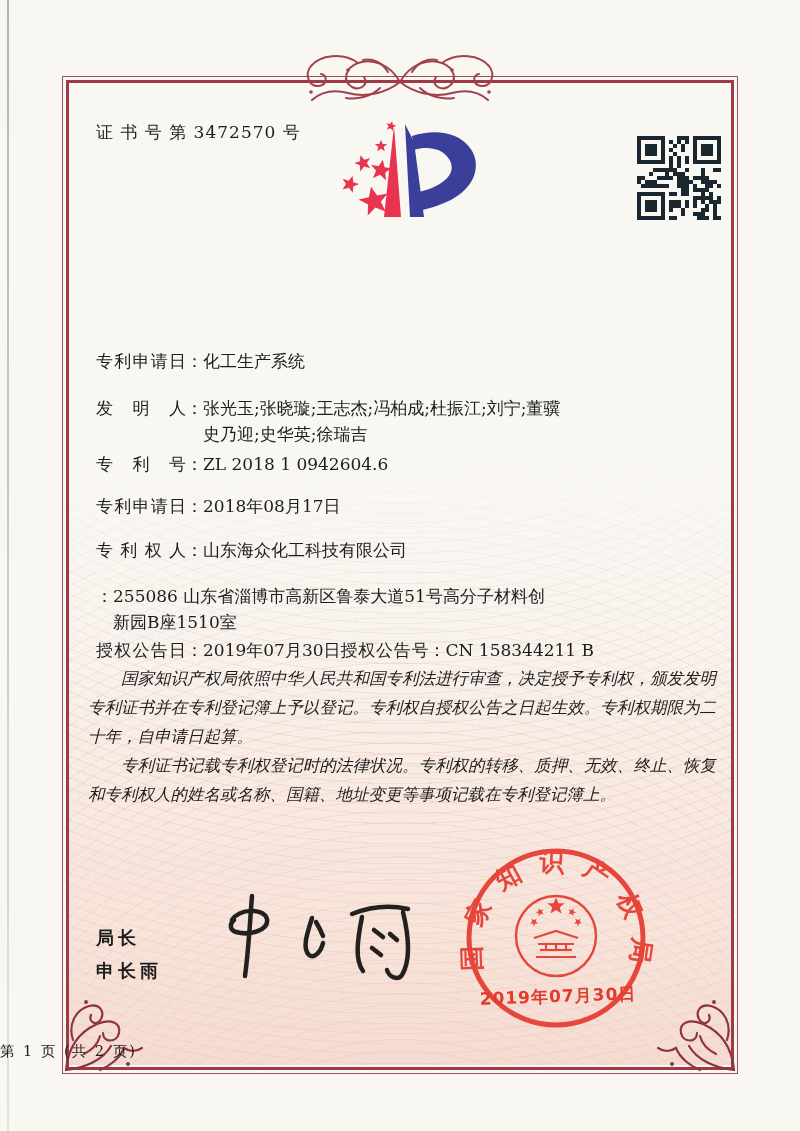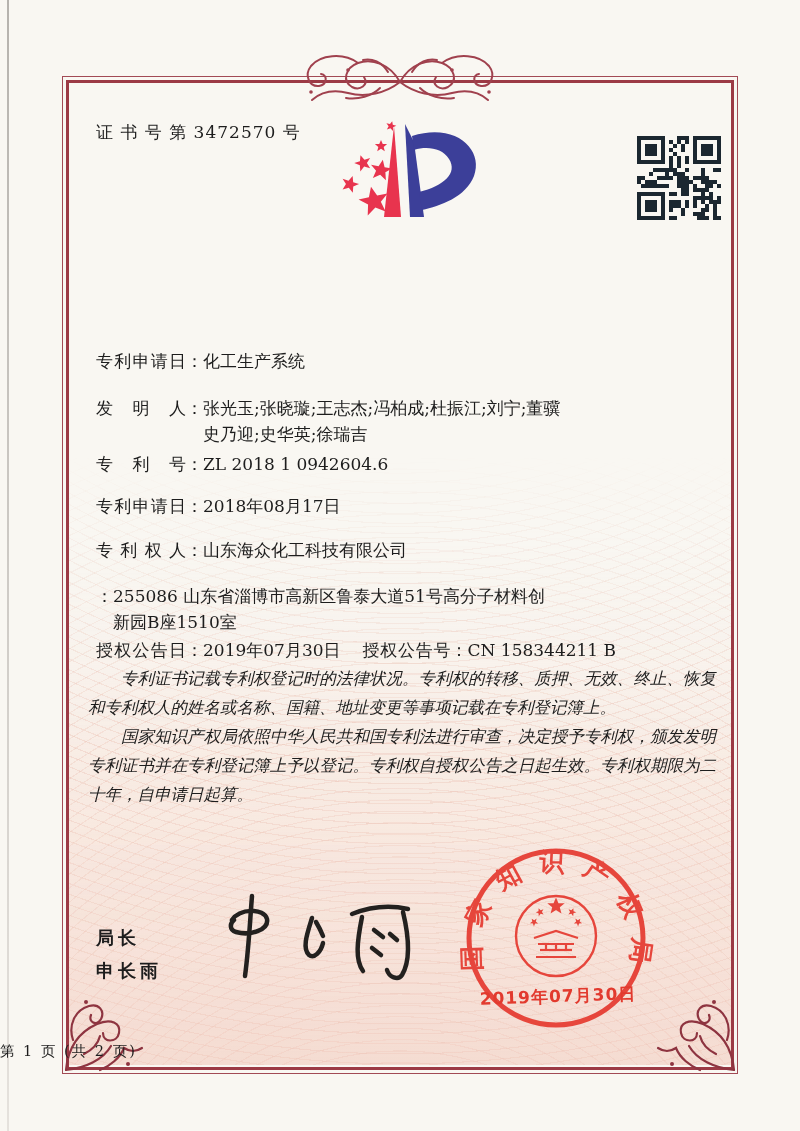--- a/index.html
+++ b/index.html
@@ -21,21 +21,21 @@
   .logo{left:334px;top:114px;}
   .qr{left:637px;top:136px;width:84px;height:84px;display:grid;
       grid-template-columns:repeat(21,4px);grid-template-rows:repeat(21,4px);}
   .qr i{background:#1b2730;}
   .title{left:0;width:800px;top:245px;text-align:center;font-size:38px;font-weight:700;
          letter-spacing:27px;padding-left:27px;box-sizing:border-box;}
   .row{left:96px;width:614px;display:flex;font-size:17px;line-height:26px;}
   .lab{width:90px;flex:none;text-align:justify;text-align-last:justify;}
   .colon{flex:none;width:17px;}
   .val{white-space:pre-line;}
-  .pair2{display:flex;margin-left:22px;}
+  .pair2{display:flex;}
   .pair2 .lab{width:88px;}
   .paras{left:88px;top:664px;width:628px;font-size:16.5px;line-height:29px;
          text-align:justify;font-style:italic;}
   .paras p{margin:0;text-indent:2em;}
   .director{left:96px;top:926px;font-family:"DejaVu Sans","Liberation Sans",sans-serif;
             font-weight:600;font-size:18px;letter-spacing:4px;}
   .director div+div{margin-top:9px;}
   .sig{left:212px;top:882px;}
   .sealSvg{left:458px;top:840px;}
   .sealDate{left:460px;top:985px;width:196px;text-align:center;color:#e23a2e;font-size:17px;
@@ -376,22 +376,22 @@
       <span class="colon">：</span>
       <span class="val">2019年07月30日</span>
     <span class="pair2">
       <span class="lab">授权公告号</span>
         <span class="colon">：</span>
         <span class="val">CN 158344211 B</span>
     </span>
   </div>
 
   <div class="abs paras">
+    <p>国家知识产权局依照中华人民共和国专利法进行审查，决定授予专利权，颁发发明专利证书并在专利登记簿上予以登记。专利权自授权公告之日起生效。专利权期限为二十年，自申请日起算。</p>
     <p>专利证书记载专利权登记时的法律状况。专利权的转移、质押、无效、终止、恢复和专利权人的姓名或名称、国籍、地址变更等事项记载在专利登记簿上。</p>
-    <p>国家知识产权局依照中华人民共和国专利法进行审查，决定授予专利权，颁发发明专利证书并在专利登记簿上予以登记。专利权自授权公告之日起生效。专利权期限为二十年，自申请日起算。</p>
   </div>
 
   <div class="abs director">
     <div>局长</div>
     <div>申长雨</div>
   </div>
 
   <svg class="abs sig" width="212" height="106" viewBox="0 0 212 106">
     <g fill="none" stroke="#23211f" stroke-width="4.5" stroke-linecap="round" stroke-linejoin="round">
       <path d="M40 14 C38 38 37 64 33 94"></path>

